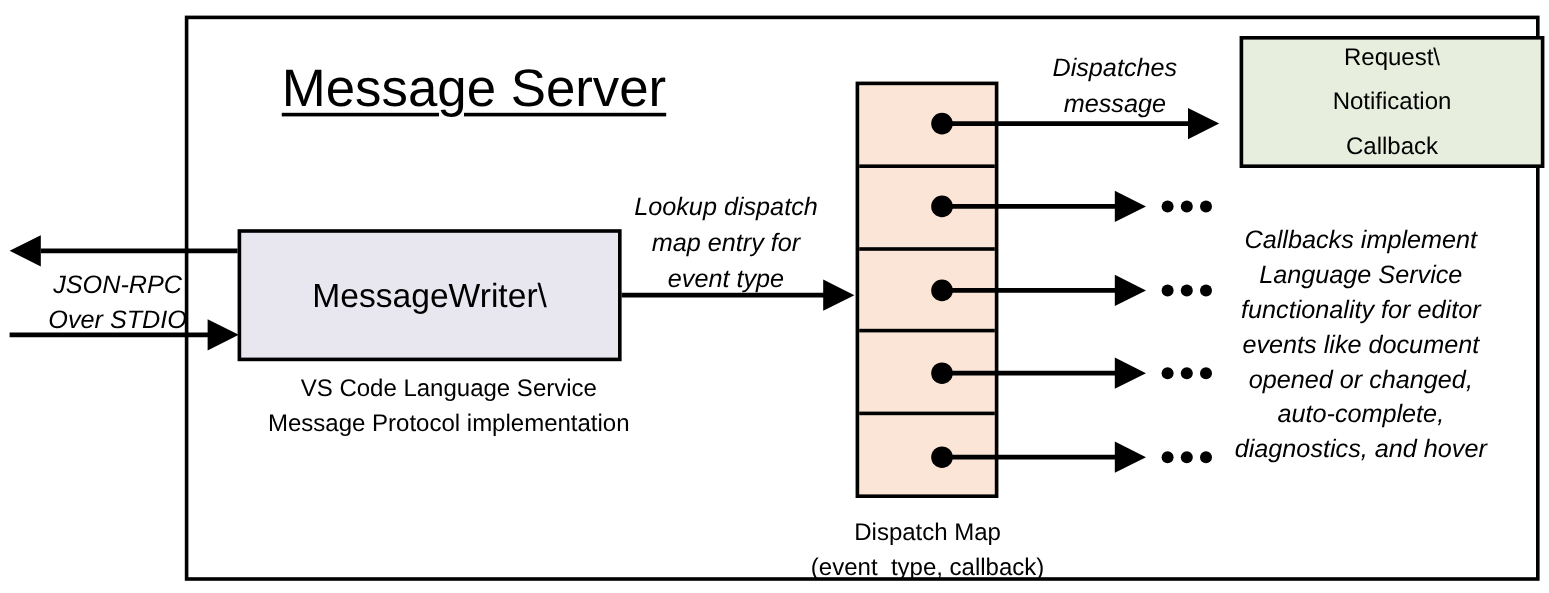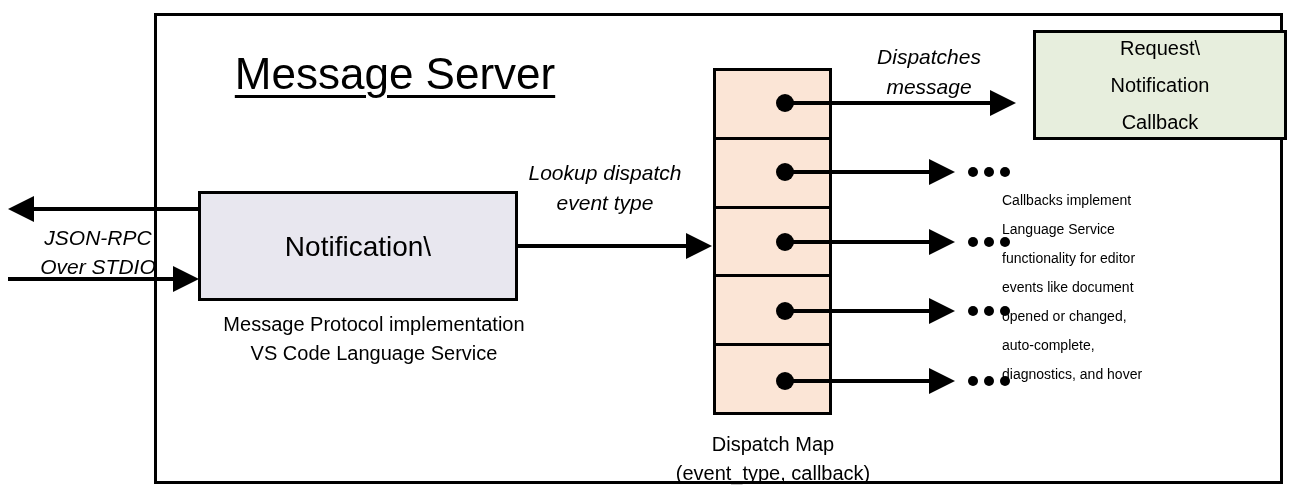--- a/index.html
+++ b/index.html
@@ -75,22 +75,24 @@
     position: absolute;
     text-align: center;
     font-size: 20px;
     line-height: 29px;
   }
   .reader-caption   { left: 185px; top: 310px; width: 378px; }
   .dispatch-caption { left: 637px; top: 430px; width: 272px; }
   .note {
     position: absolute;
     left: 1002px; top: 186px; width: 264px;
-    font-size: 14px;
+    text-align: center;
+    font-size: 21px;
     line-height: 29px;
+    font-style: italic;
   }
   .flow-label {
     position: absolute;
     text-align: center;
     font-style: italic;
     font-size: 21px;
     line-height: 30px;
   }
   .stdio-label      { left: 17px;  top: 223px; width: 162px; line-height: 29px; }
   .lookup-label     { left: 505px; top: 158px; width: 200px; }
@@ -107,34 +109,35 @@
 </head>
 <body>
 
 <div class="canvas">
 
   <div class="outer-box"></div>
 
   <div class="title">Message Server</div>
 
   <div class="node reader-box">
-    <div>Notification\</div>
+    <div>MessageWriter\</div>
   </div>
   <div class="caption reader-caption">
+    <div>VS Code Language Service</div>
     <div>Message Protocol implementation</div>
-    <div>VS Code Language Service</div>
   </div>
 
   <div class="flow-label stdio-label">
     <div>JSON-RPC</div>
     <div>Over STDIO</div>
   </div>
 
   <div class="flow-label lookup-label">
     <div>Lookup dispatch</div>
+    <div>map entry for</div>
     <div>event type</div>
   </div>
 
   <div class="flow-label dispatches-label">
     <div>Dispatches</div>
     <div>message</div>
   </div>
 
   <div class="dispatch-map">
       <div class="map-cell"></div>

